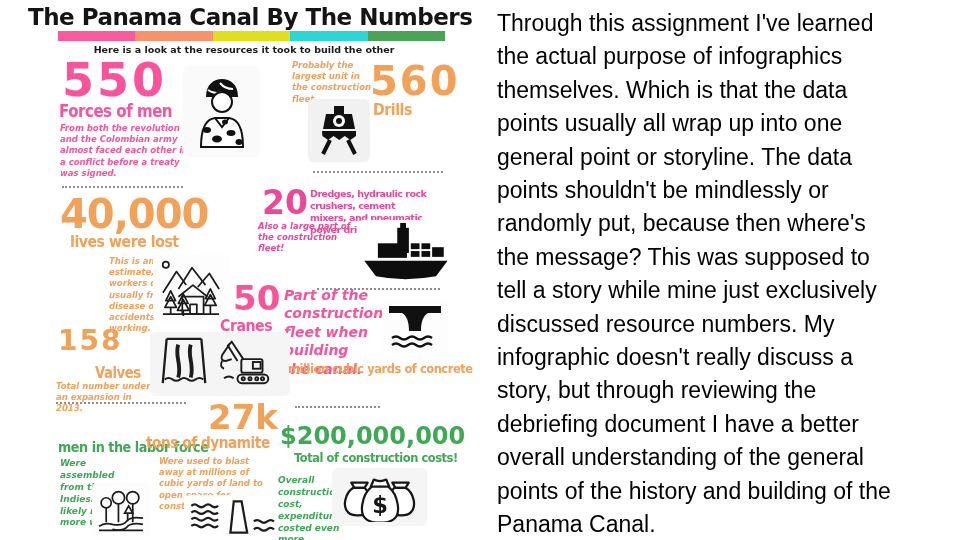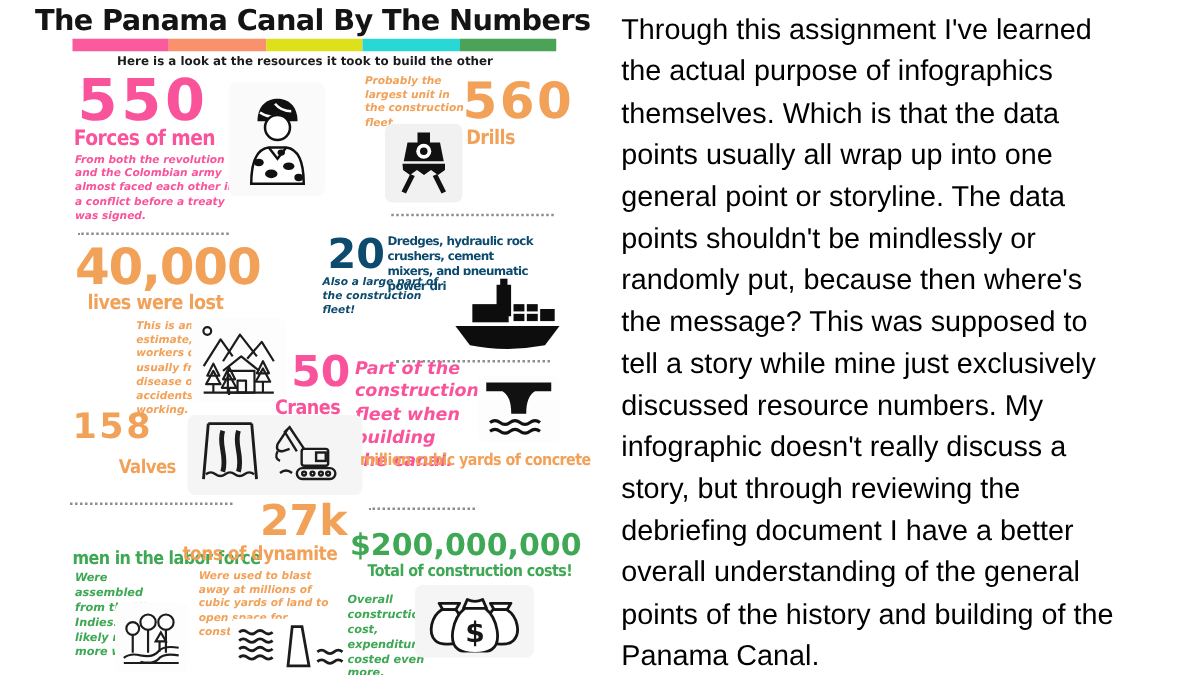--- a/index.html
+++ b/index.html
@@ -8,21 +8,21 @@
   .abs{position:absolute;}
   .info{position:absolute;left:28px;top:0;width:432px;height:540px;}
   .title{font-weight:800;color:#141414;font-size:23px;letter-spacing:-0.5px;white-space:nowrap;}
   .subtitle{font-weight:700;color:#1b1b1b;font-size:9.5px;}
   .num{font-weight:800;line-height:1;white-space:nowrap;}
   .lbl{font-weight:800;line-height:1;white-space:nowrap;letter-spacing:-0.5px;transform-origin:left top;}
   .cond{transform:scaleX(0.88);}
   .note{font-style:italic;font-weight:700;line-height:1.32;}
   .c-pink{color:#F9549B;}
   .c-orange{color:#F2A159;}
-  .c-yellow{color:#0c4a6e;}
+  .c-yellow{color:#ec4899;}
   .c-green{color:#3FA854;}
   .bar{display:flex;}
   .bar>div{flex:1;height:100%;}
   .bs1{background:#FB5A9D;}.bs2{background:#F9916C;}.bs3{background:#DFE01C;}
   .bs4{background:#29D8D5;}.bs5{background:#4AA356;}
   .dotted{border-top:2px dotted #8e8e8e;height:0;}
   .iconbox{display:flex;align-items:center;justify-content:center;border-radius:6px;}
   .reflection{position:absolute;left:497px;top:7px;width:456px;
               font-family:"Liberation Sans",sans-serif;font-size:23px;line-height:33.4px;
               color:#000;white-space:pre-line;}
@@ -119,20 +119,21 @@
     </div>
 
     <div class="abs dotted" style="left:289px;top:288px;width:123px;"></div>
 
     <div class="abs num c-pink" style="left:205px;top:281px;font-size:34px;">50</div>
     <div class="abs lbl cond c-pink" style="left:192px;top:318px;font-size:16px;">Cranes</div>
     <div class="abs note c-pink" style="left:256px;top:286px;width:92px;font-size:14px;">Part of the construction fleet when building the canal.</div>
 
     <div class="abs num c-orange" style="left:30px;top:327px;font-size:28px;letter-spacing:2px;">158</div>
     <div class="abs lbl cond c-orange" style="left:67px;top:366px;font-size:15px;">Valves</div>
+    <div class="abs note c-orange" style="left:28px;top:381px;width:100px;font-size:8.5px;">Total number under an expansion in 2013.</div>
 
     <div class="abs iconbox" style="left:122px;top:332px;width:140px;height:64px;background:#f5f5f5;gap:8px;">
       <span>
         <svg width="52" height="54" viewBox="0 0 52 56" fill="none" stroke="#1c1c1c" stroke-width="2.4">
           <path d="M8,4 L4,50 M44,4 L48,50 M8,4 H44"></path>
           <path d="M20,10 C16,22 24,30 20,44" stroke-width="4"></path>
           <path d="M33,10 C29,22 37,30 33,44" stroke-width="4"></path>
           <path d="M6,46 q4,-3 8,0 t8,0 t8,0 t8,0 t8,0" stroke-width="2"></path>
         </svg>
       </span>

